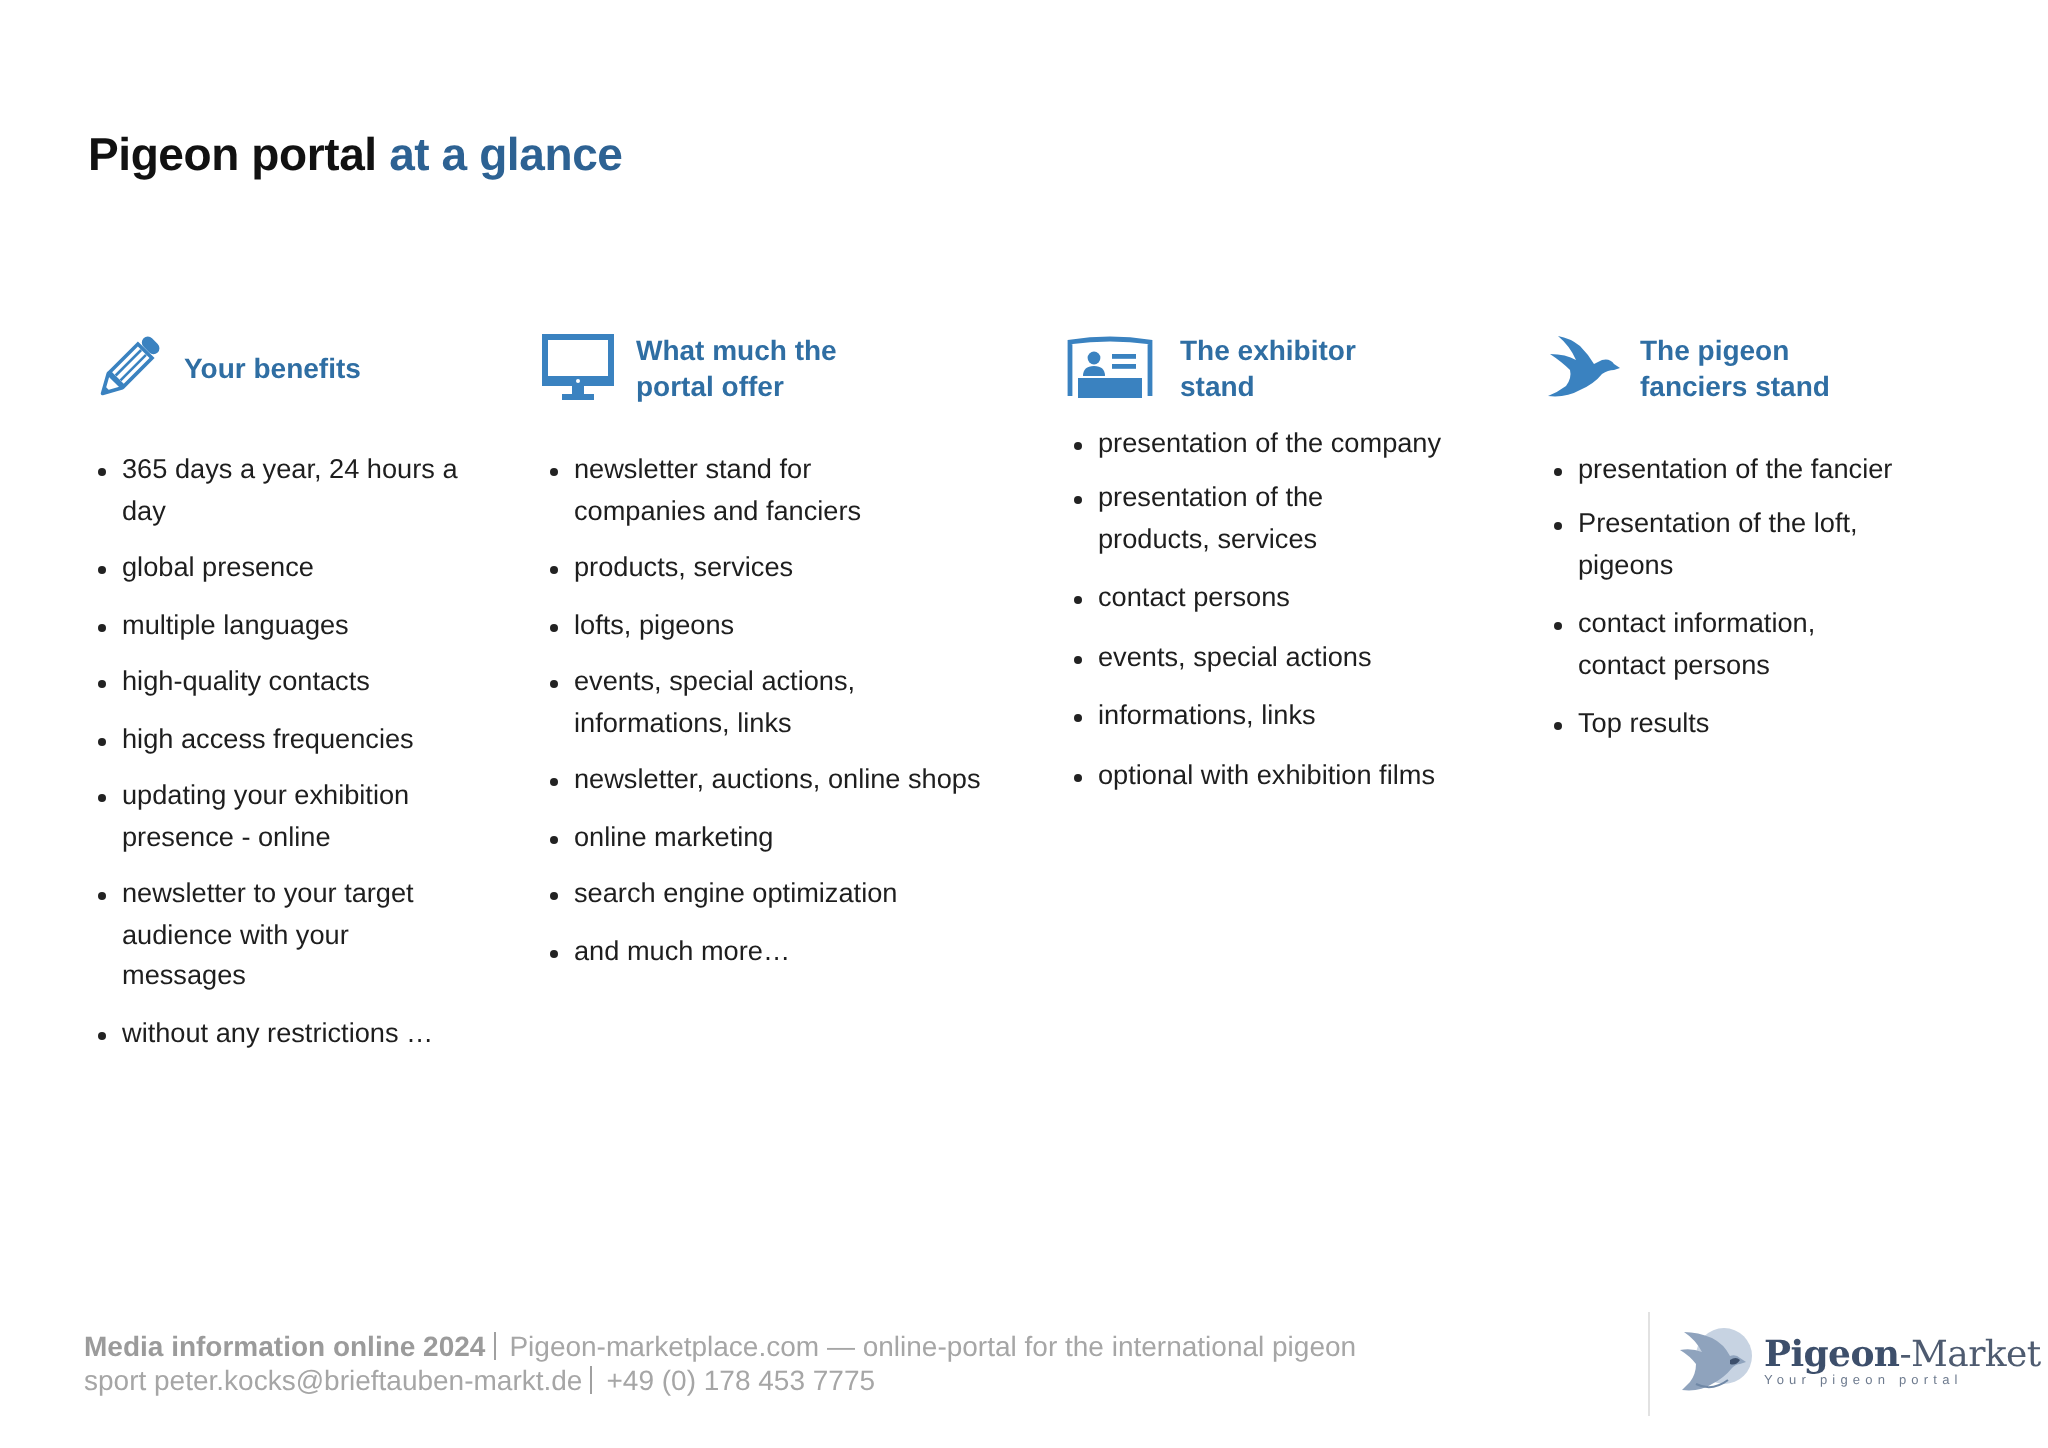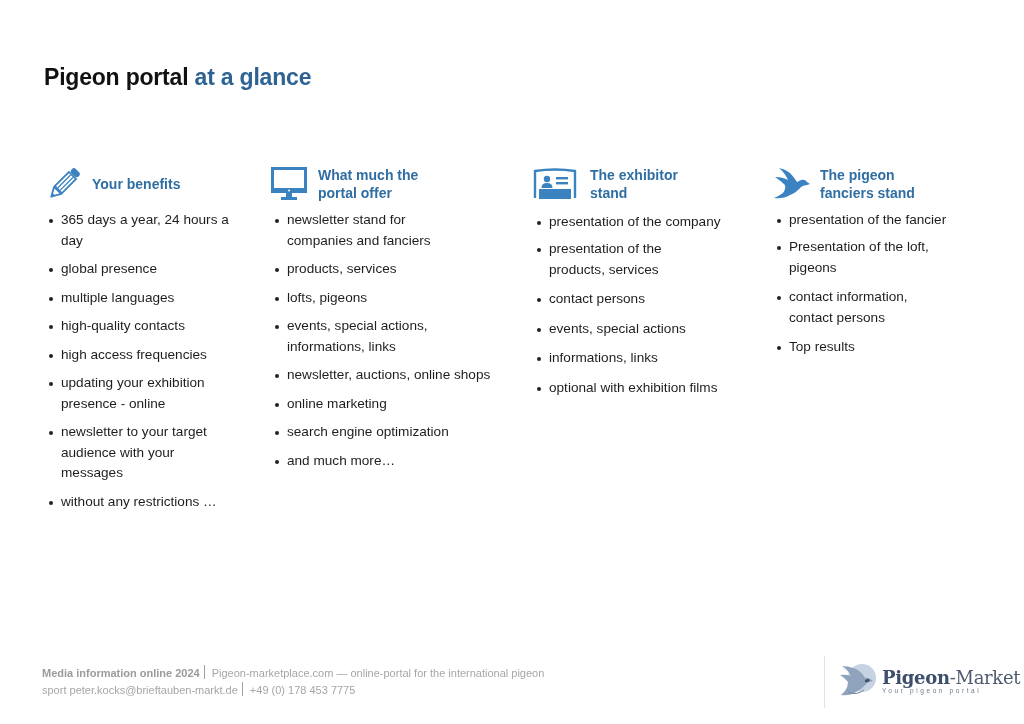--- a/index.html
+++ b/index.html
@@ -22,37 +22,37 @@
     .col-head { display: flex; align-items: center; height: 48px; }
     .col-head .icon { flex: 0 0 auto; display: flex; align-items: center; justify-content: center; }
     .col-head .heading {
       font-size: 14px; font-weight: bold; color: #2f6ea3; line-height: 18px;
     }
     .col-1 .col-head .icon { width: 40px; margin-right: 8px; }
     .col-2 .col-head .icon { width: 38px; margin-right: 10px; }
     .col-3 .col-head .icon { width: 46px; margin-right: 12px; }
     .col-4 .col-head .icon { width: 40px; margin-right: 8px; }
 
-    ul.items { list-style: none; margin-top: 2px; }
+    ul.items { list-style: none; margin-top: 17px; }
     ul.items li {
       position: relative; padding-left: 17px;
       font-size: 13.6px; line-height: 20.5px; color: #1e1e1e;
       margin-bottom: 8px;
     }
     ul.items li::before {
       content: ""; position: absolute; left: 5px; top: 9px;
       width: 4px; height: 4px; border-radius: 50%; background: #222;
     }
     .col-3 ul.items { margin-top: 4px; }
     .col-3 ul.items li, .col-4 ul.items li { margin-bottom: 6.5px; }
     .col-3 ul.items li.gap, .col-4 ul.items li.gap { margin-bottom: 9px; }
 
     .footer {
       position: absolute; left: 42px; top: 665px;
-      font-size: 11px; line-height: 17px; color: #a6a6a6;
+      font-size: 14px; line-height: 17px; color: #a6a6a6;
     }
     .footer b { font-weight: bold; color: #9b9b9b; }
     .footer .sep { display: inline-block; width: 1px; height: 14px; background: #a0a0a0; vertical-align: -2px; margin: 0 7px 0 4px; }
 
     .logo-divider { position: absolute; left: 824px; top: 656px; width: 1px; height: 52px; background: #e2e2e2; }
     .logo { position: absolute; left: 838px; top: 662px; display: flex; align-items: center; }
     .logo .logo-mark { width: 40px; height: 36px; }
     .logo .logo-text { margin-left: 4px; }
     .logo .brand { font-family: "DejaVu Serif", "Liberation Serif", serif; font-size: 18px; font-weight: bold; color: #3d4f6b; letter-spacing: -0.3px; }
     .logo .brand .light { font-weight: normal; color: #4e5b70; }

